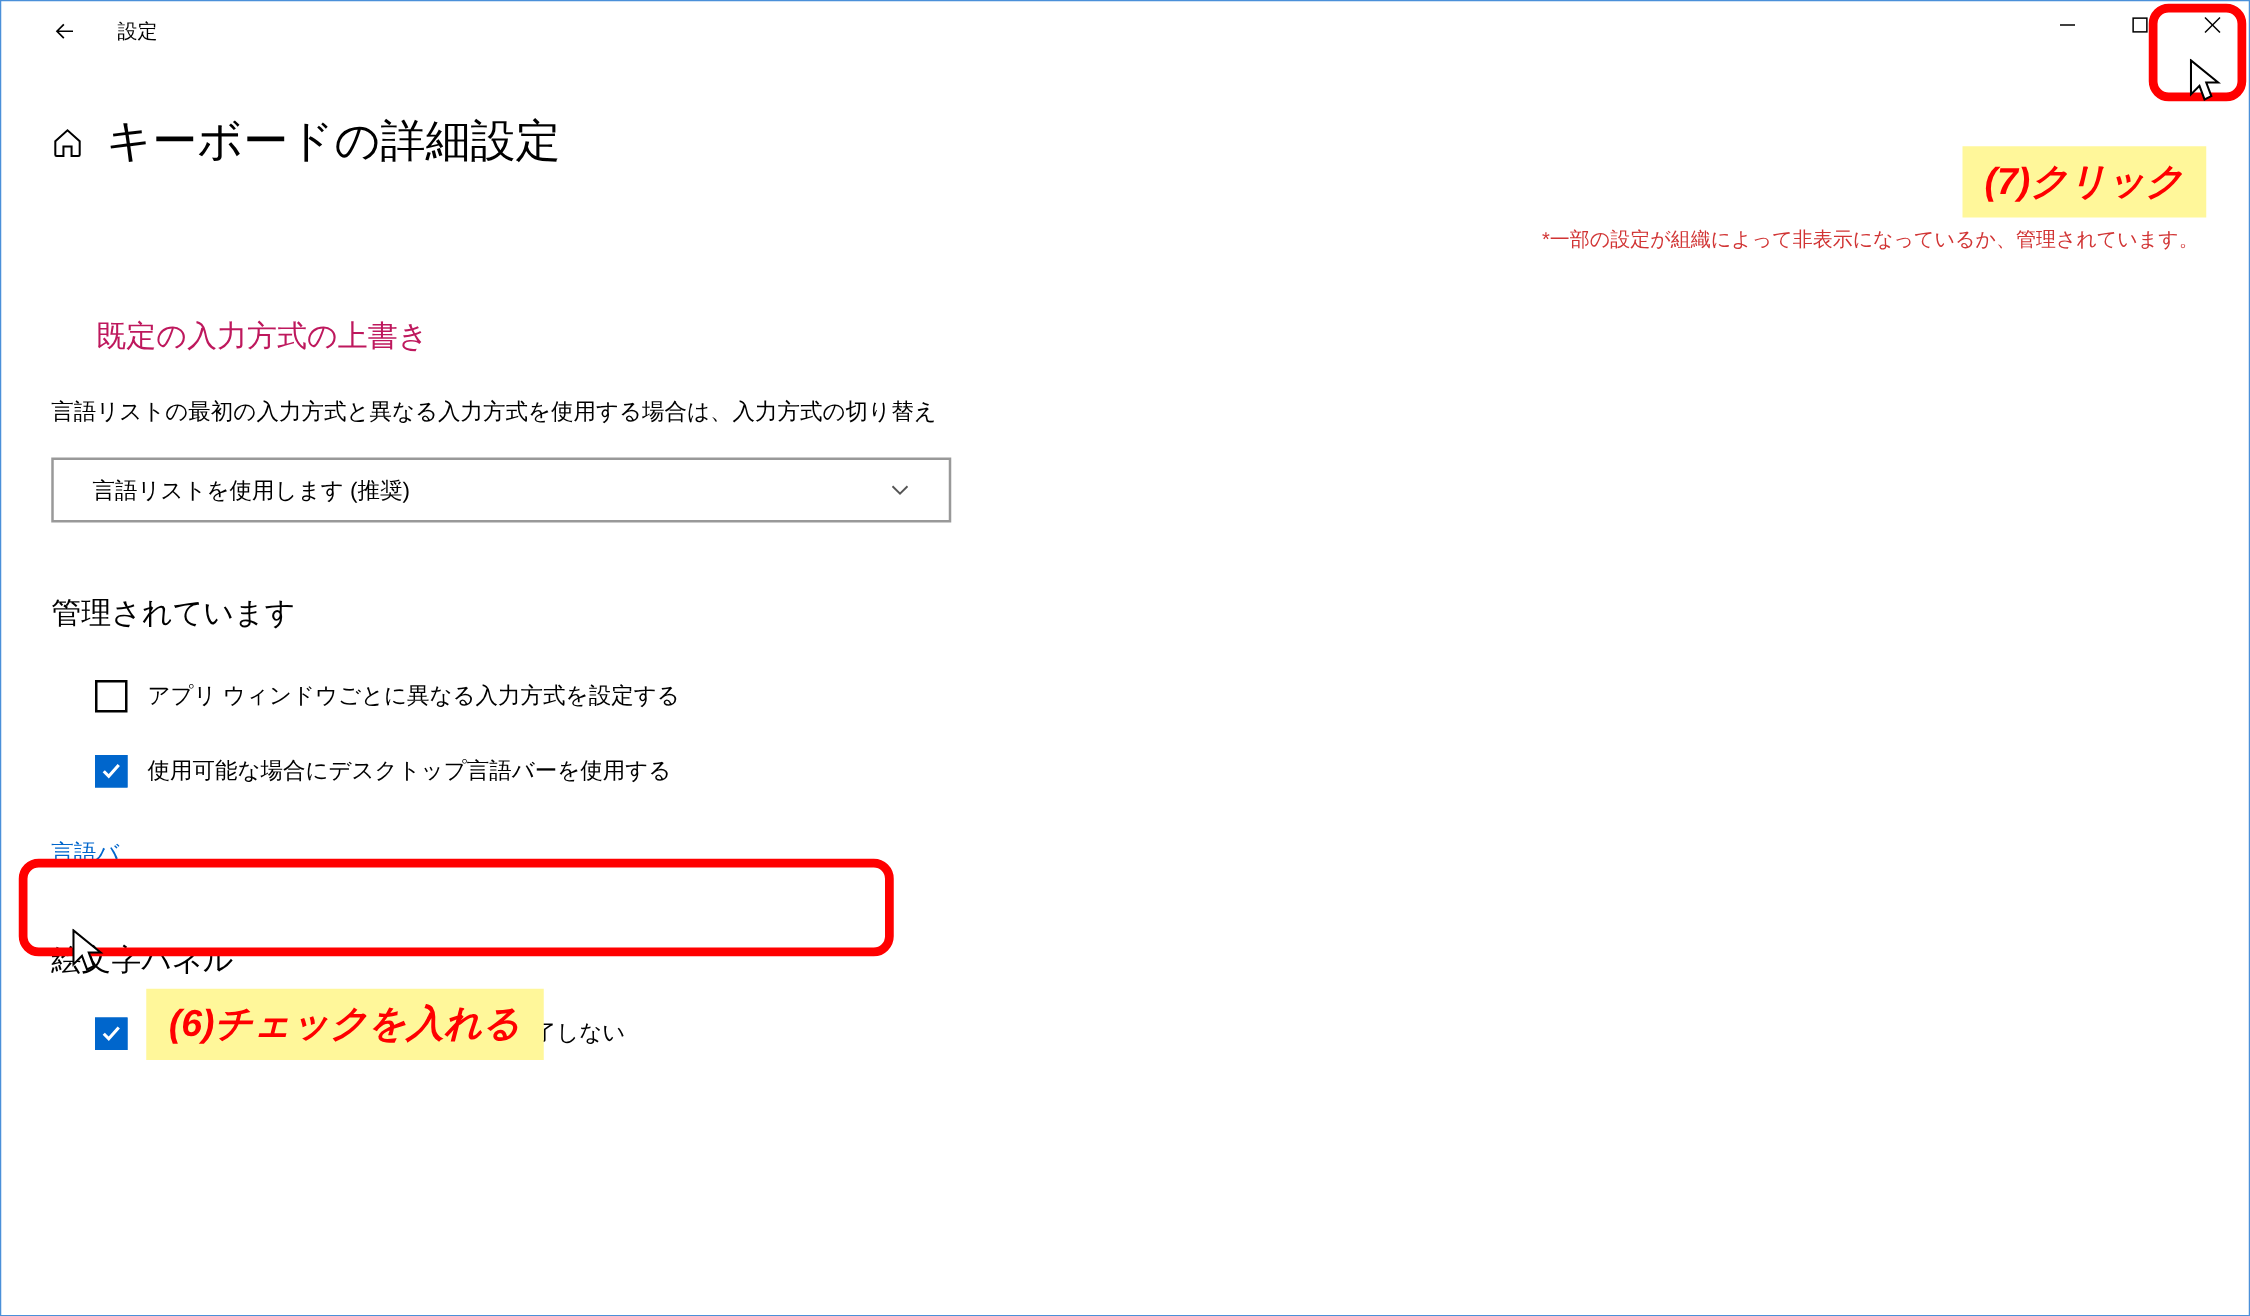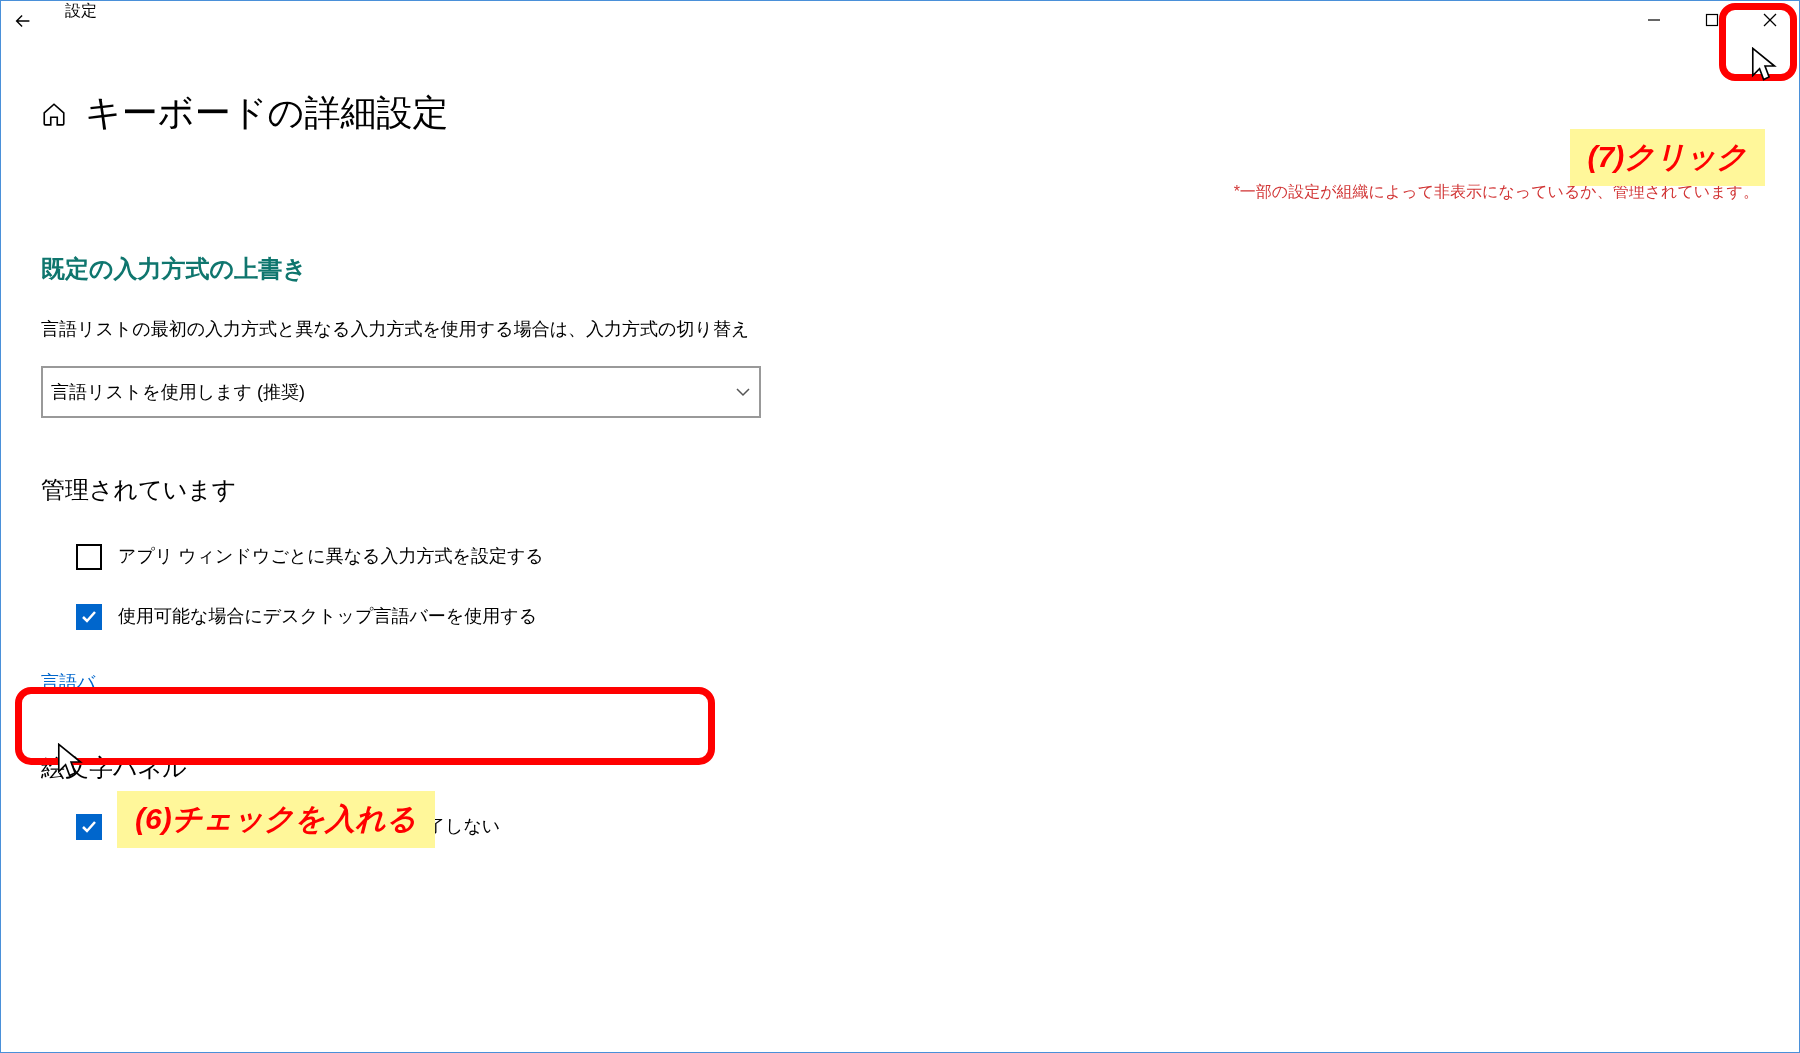--- a/index.html
+++ b/index.html
@@ -8,22 +8,24 @@
     background: #ffffff;
     width: 1800px;
     height: 1053px;
     position: relative;
     border: 1px solid #4a90d9;
     overflow: hidden;
   }
   .titlebar {
     height: 48px;
     display: flex;
+    align-items: center;
     padding-left: 2px;
     position: relative;
+    margin-left: 29px;
   }
   .back-btn {
     width: 40px;
     height: 40px;
     display: flex;
     align-items: center;
     justify-content: center;
     cursor: pointer;
   }
   .app-title {
@@ -66,40 +68,41 @@
     color: #000;
   }
   .warning {
     color: #d13434;
     font-size: 16px;
     margin-bottom: 50px;
     text-align: right;
   }
   .section-heading {
     font-size: 24px;
-    font-weight: 700;
-    color: #0f766e;
+    font-weight: 400;
+    color: #be185d;
     margin-bottom: 30px;
+    margin-left: 36px;
   }
   .section-desc {
     font-size: 18px;
     color: #000;
     line-height: 1.6;
     margin-bottom: 22px;
     max-width: 730px;
   }
   .dropdown {
     width: 720px;
     height: 52px;
     border: 2px solid #999;
     background: #fff;
     display: flex;
     align-items: center;
     justify-content: space-between;
-    padding: 0 8px;
+    padding: 0 31px;
     font-size: 18px;
     cursor: pointer;
     margin-bottom: 56px;
   }
   .chevron {
     font-size: 14px;
     color: #555;
   }
   .checkbox-row {
     display: flex;
@@ -180,21 +183,21 @@
     position: absolute;
     background: #fff79a;
     color: #ff0000;
     font-size: 30px;
     font-weight: 700;
     padding: 8px 18px;
     pointer-events: none;
     font-style: italic;
   }
   .callout-6 { left: 116px; top: 790px; }
-  .callout-7 { right: 34px; top: 128px; }
+  .callout-7 { right: 34px; top: 116px; }
   .switch-heading{ margin-bottom:38px; font-size:24px; font-weight:400;}
 </style>
 </head>
 <body>
 
 <div class="titlebar">
   <div class="back-btn">
     <svg width="22" height="22" viewBox="0 0 24 24" fill="none" stroke="#000" stroke-width="1.5">
         <path d="M19 12H5M11 18l-6-6 6-6"></path>
       </svg>

